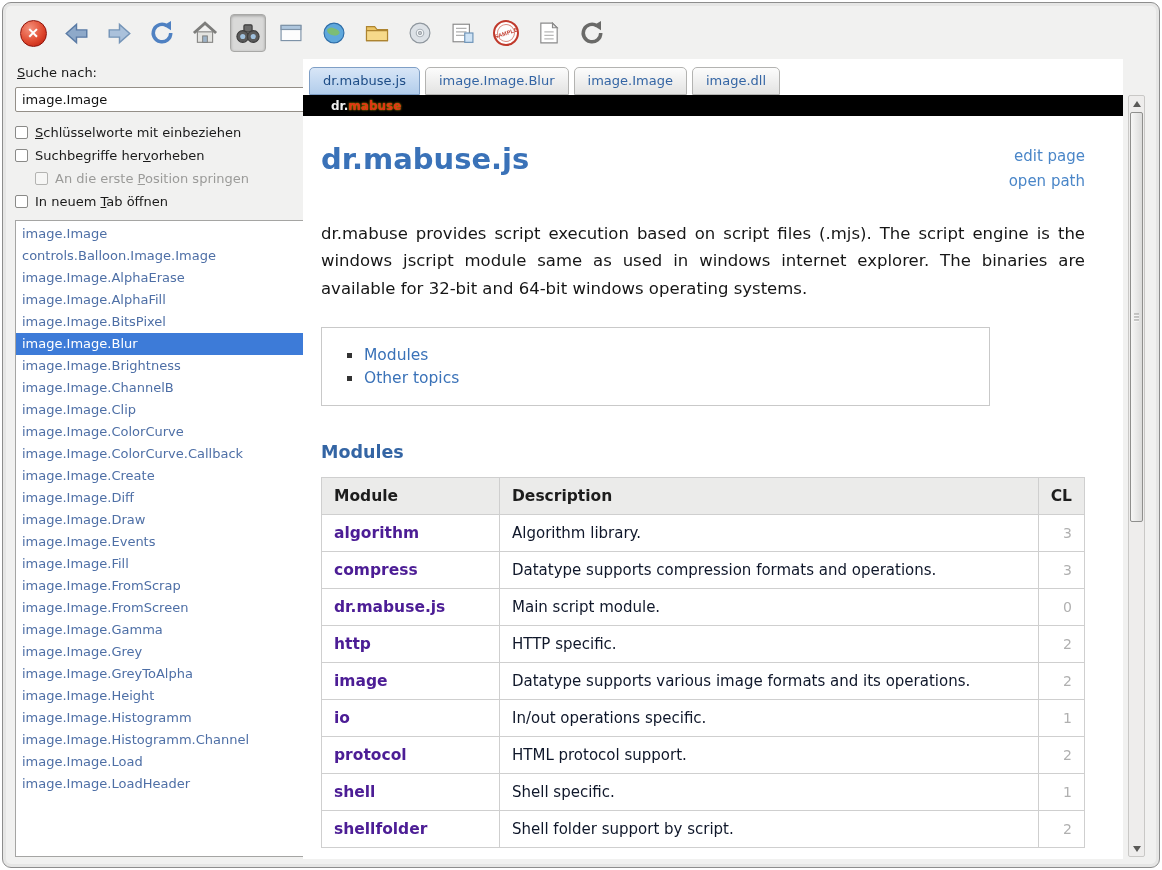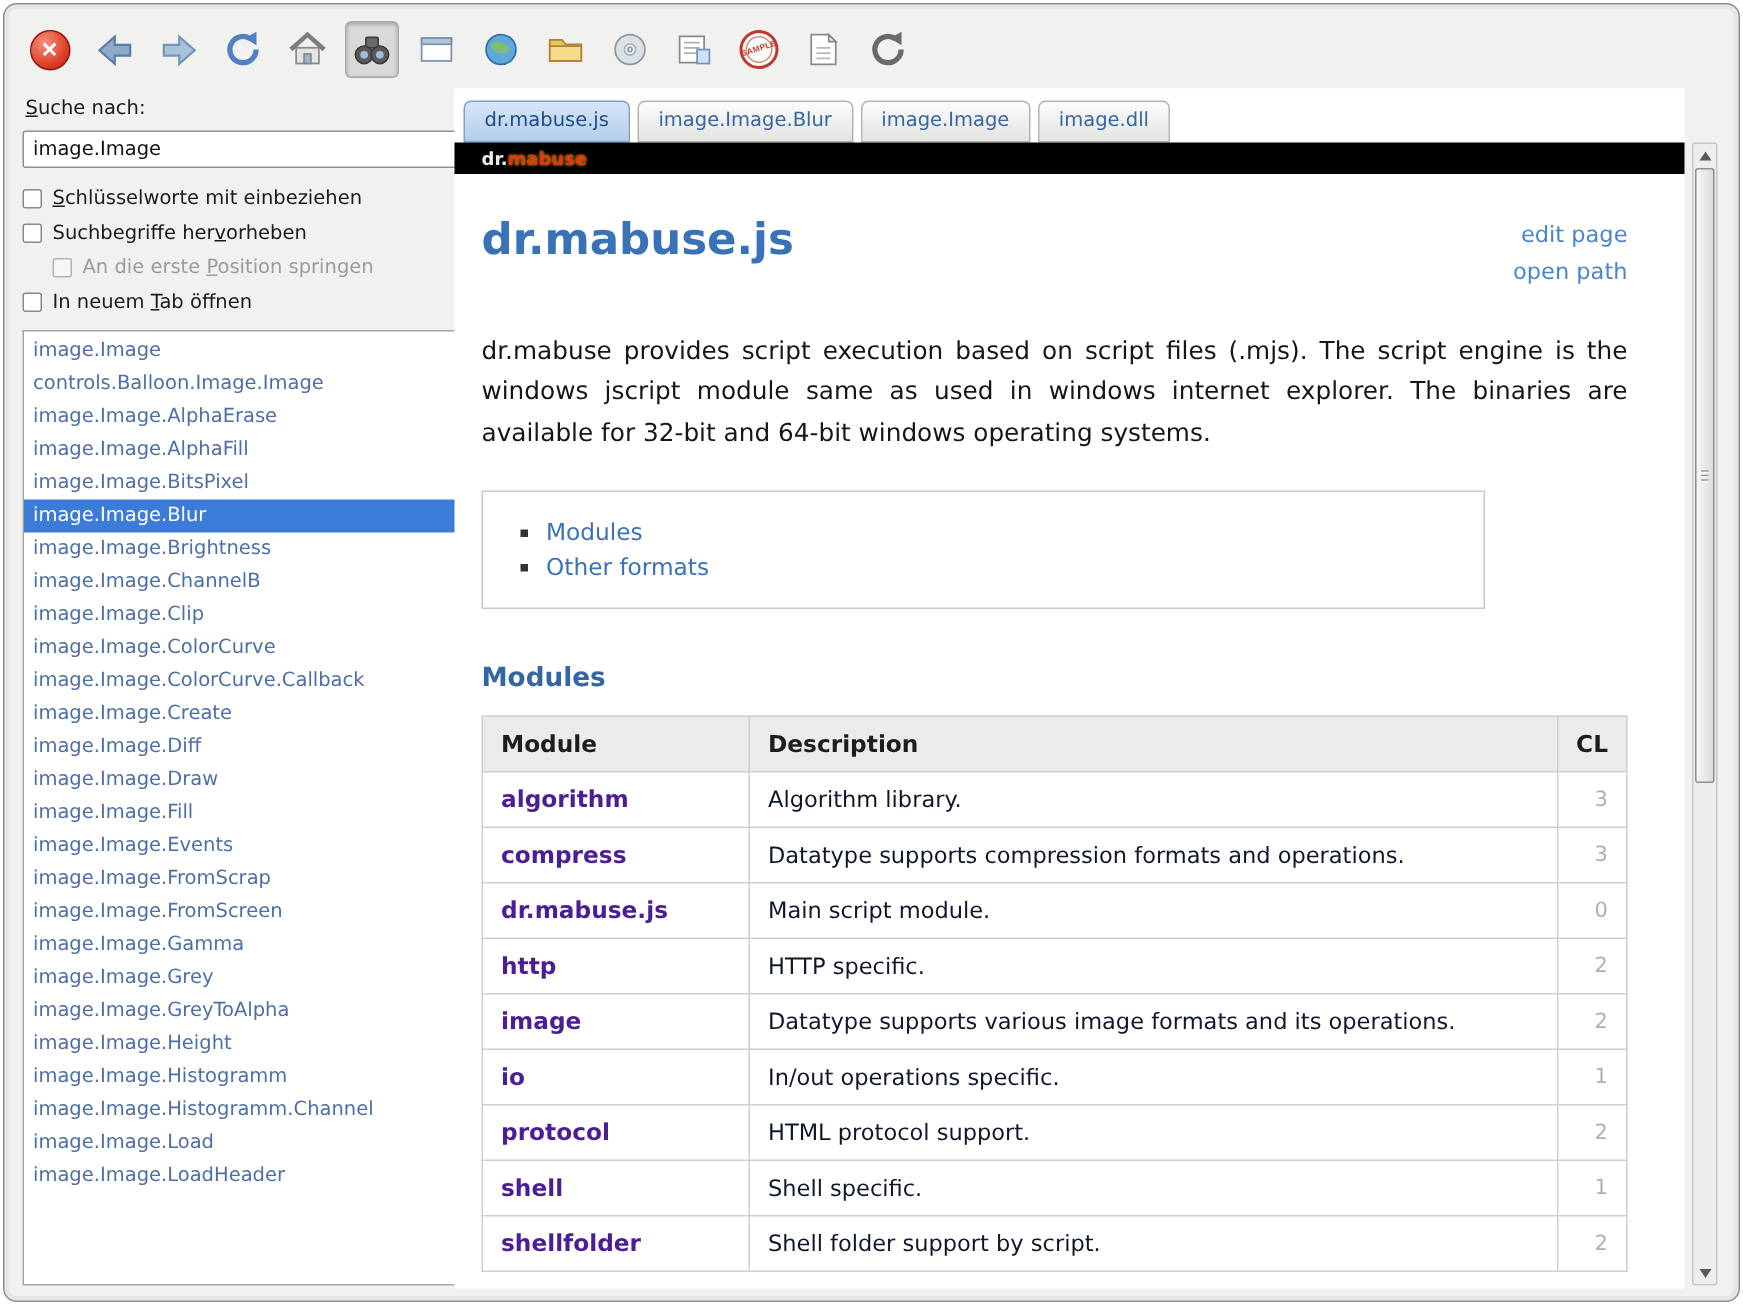--- a/index.html
+++ b/index.html
@@ -69,21 +69,21 @@
   .sb-grip { position:absolute; left:3px; right:3px; top:50%; transform:translateY(-50%); }
   .sb-grip i { display:block; height:1px; background:#9a9a98; margin:2px 0; box-shadow:0 1px 0 #fff; }
 
   
   .main { position:absolute; left:300px; top:56px; right:36px; bottom:8px; background:#fff;
           display:flex; flex-direction:column; }
   .tabbar { height:36px; display:flex; align-items:flex-end; gap:5px; padding:6px 0 0 6px; background:#fff; }
   .tab { padding:5px 13px 6px; font-size:13px; color:#3465a4; white-space:nowrap; cursor:pointer;
          background:linear-gradient(#fcfcfc,#e3e3e2); border:1px solid #b3b3b1; border-radius:5px 5px 0 0; }
   .tab.active { background:linear-gradient(#d8e6f7,#b2cdeb); border-color:#7f9fc6; color:#1d4c86; }
-  .banner { height:21px; background:#000; display:flex; align-items:center; padding-left:18px;
+  .banner { height:21px; background:#000; display:flex; align-items:center; padding-left:28px;
             font-size:12px; font-weight:bold; flex:none; }
   .banner-prefix { color:#efefef; }
   .banner-suffix { color:#e03515; text-shadow:0 0 2px #f0c000; }
   .content { flex:1; overflow:hidden; padding:20px 38px 0 18px; }
 
   .title-row { display:flex; justify-content:space-between; align-items:flex-start; margin-top:6px; }
   .page-title { font-size:29px; color:#3a72b8; font-weight:bold; }
   .page-links { text-align:right; font-size:15px; line-height:1.65; padding-top:2px; }
   .page-link { display:block; color:#4a86c8; cursor:pointer; }
 
@@ -283,23 +283,23 @@
 
           <div class="result-item">image.Image.ColorCurve.Callback</div>
 
 
           <div class="result-item">image.Image.Create</div>
 
           <div class="result-item">image.Image.Diff</div>
 
           <div class="result-item">image.Image.Draw</div>
 
+          <div class="result-item">image.Image.Events</div>
+
           <div class="result-item">image.Image.Fill</div>
-
-          <div class="result-item">image.Image.Events</div>
 
           <div class="result-item">image.Image.FromScrap</div>
 
           <div class="result-item">image.Image.FromScreen</div>
 
           <div class="result-item">image.Image.Gamma</div>
 
           <div class="result-item">image.Image.Grey</div>
 
           <div class="result-item">image.Image.GreyToAlpha</div>
@@ -354,21 +354,21 @@
           </div>
       </div>
 
       <p class="intro">dr.mabuse provides script execution based on script files (.mjs). The script engine is the windows jscript module same as used in windows internet explorer. The binaries are available for 32-bit and 64-bit windows operating systems.</p>
 
       <div class="toc-box">
         <ul>
 
             <li class="toc-item">Modules</li>
 
-            <li class="toc-item">Other formats</li>
+            <li class="toc-item">Other topics</li>
           </ul>
       </div>
 
       <h2 class="section-title">Modules</h2>
 
       <table class="modules">
         <thead>
           <tr>
             <th>Module</th>
             <th>Description</th>

